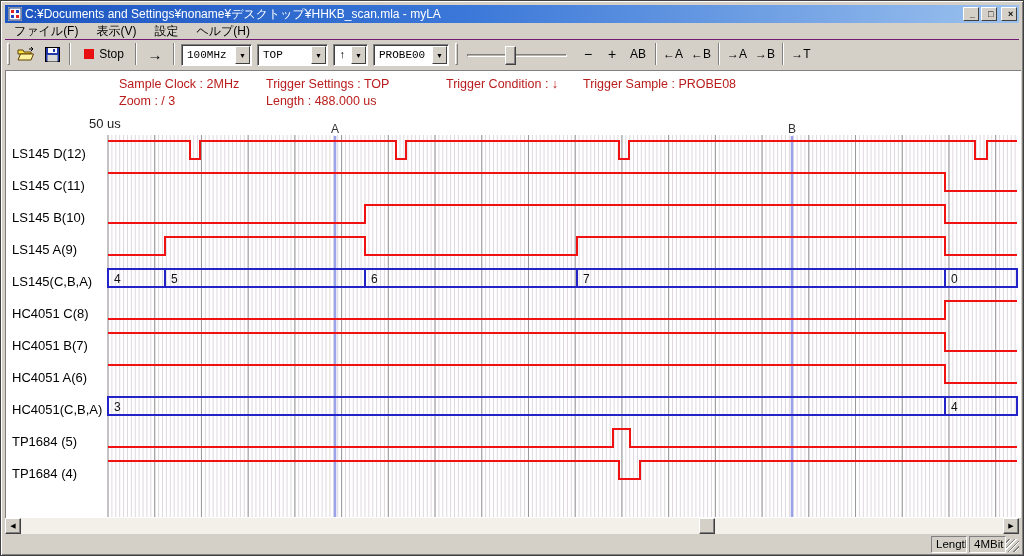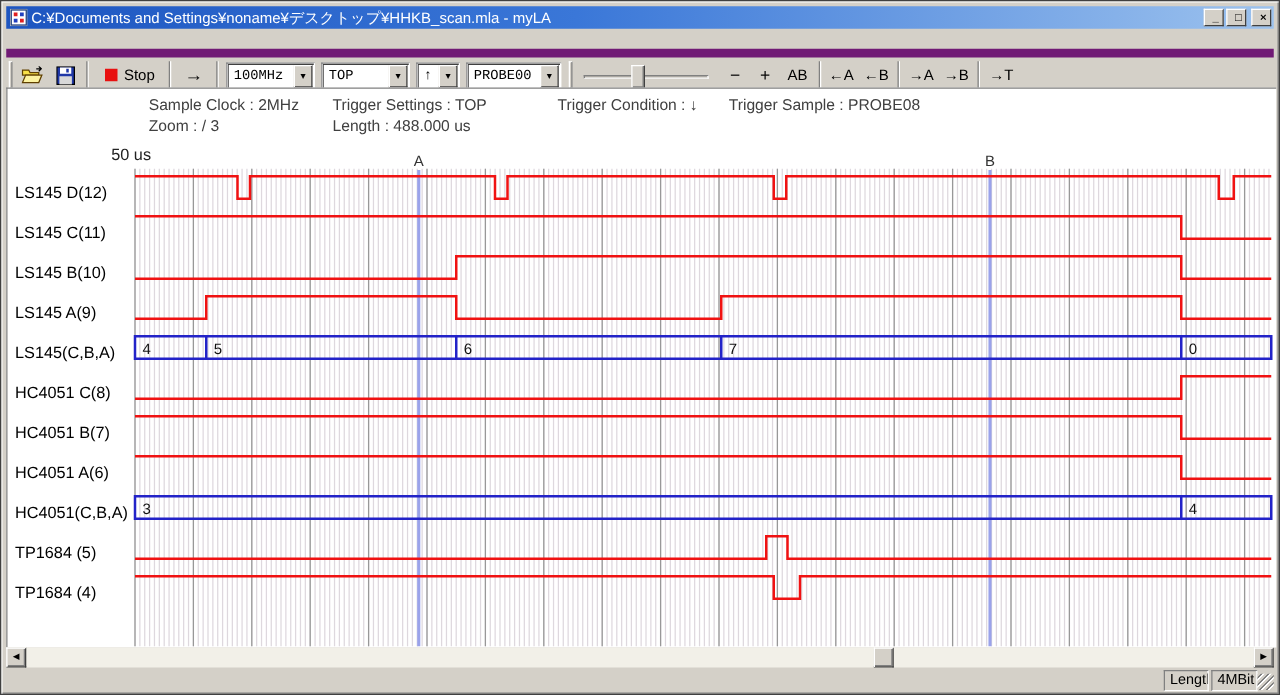--- a/index.html
+++ b/index.html
@@ -27,21 +27,21 @@
   .winbtn.close{margin-left:2px;}
   
   .menubar{
     position:absolute;left:4px;top:23px;right:4px;height:14px;
     display:flex;align-items:center;font-size:12px;
   }
   .menu-item{padding:0 9px;white-space:nowrap;}
   
   .toolbar{
     position:absolute;left:4px;top:38px;right:4px;height:44px;
-    border-top:7px solid #701a75;border-bottom:1px solid #9a968e;
+    border-top:1px solid #701a75;border-bottom:1px solid #9a968e;
   }
   .toolbar>*{position:absolute;top:3px;}
   .tgrip{width:3px;height:22px;border:1px solid;border-color:#fff #808080 #808080 #fff;}
   .tsep{width:2px;height:22px;border-left:1px solid #808080;border-right:1px solid #fff;}
   .tbtn{
     height:24px;top:2px;display:flex;align-items:center;justify-content:center;
     font-size:12px;color:#000;background:transparent;border:none;padding:0;
   }
   .icon-btn{width:22px;}
   .stop-sq{width:10px;height:10px;background:#e81010;margin-right:5px;flex:0 0 auto;}
@@ -54,21 +54,21 @@
       font-size:7px;line-height:17px;text-align:center;color:#000;}
   .slider-track{top:14px;height:3px;border:1px solid;border-color:#808080 #fff #fff #808080;background:#b8b4ac;}
   .slider-thumb{top:6px;width:11px;height:19px;background:#d4d0c8;border:1px solid;
       border-color:#fff #404040 #404040 #fff;box-shadow:inset -1px -1px 0 #808080;}
   .jumpbtn{width:26px;font-size:12px;letter-spacing:0;}
   
   .content{
     position:absolute;left:4px;top:69px;width:1016px;height:448px;background:#fff;
     border-top:1px solid #808080;border-left:1px solid #808080;
   }
-  .info-line{position:absolute;font-size:12.5px;white-space:nowrap;color:#404040;}
+  .info-line{position:absolute;font-size:12.5px;white-space:nowrap;color:#b91c1c;}
   #wave{position:absolute;left:4px;top:69px;}
   svg text{font-family:"Liberation Sans",sans-serif;}
   
   .hscroll{position:absolute;left:4px;right:4px;top:517px;height:16px;background:#f2f0e8;}
   .sbtn{position:absolute;top:0;width:16px;height:16px;background:#d4d0c8;border:1px solid;
     border-color:#fff #404040 #404040 #fff;box-shadow:inset -1px -1px 0 #808080;
     font-size:7px;line-height:14px;text-align:center;color:#000;padding:0;}
   .sthumb{position:absolute;top:0;width:16px;height:16px;background:#d4d0c8;border:1px solid;
     border-color:#fff #404040 #404040 #fff;box-shadow:inset -1px -1px 0 #808080;}
   
@@ -93,20 +93,26 @@
       <rect x="8" y="8" width="3" height="3" fill="#e02020"></rect>
     </svg>
     <span class="title-text">C:¥Documents and Settings¥noname¥デスクトップ¥HHKB_scan.mla - myLA</span>
     <div class="winbtns">
       <button class="winbtn">_</button>
       <button class="winbtn">□</button>
       <button class="winbtn close">×</button>
     </div>
   </div>
 
+  <div class="menubar">
+    <span class="menu-item">ファイル(F)</span>
+    <span class="menu-item">表示(V)</span>
+    <span class="menu-item">設定</span>
+    <span class="menu-item">ヘルプ(H)</span>
+  </div>
 
   <div class="toolbar">
     <div class="tgrip" style="left:2px"></div>
 
     <button class="tbtn icon-btn" style="left:10px">
       <svg width="18" height="15" viewBox="0 0 18 15">
         <path d="M1 3 h5 l1 2 h7 v2 h-13 z" fill="#f8e048" stroke="#604000"></path>
         <path d="M1 13 l2.5-6 h13 l-2.5 6 z" fill="#fdf3a0" stroke="#604000"></path>
         <path d="M12 2 h4 M14 0 l2 2 -2 2" stroke="#000" fill="none"></path>
       </svg>

